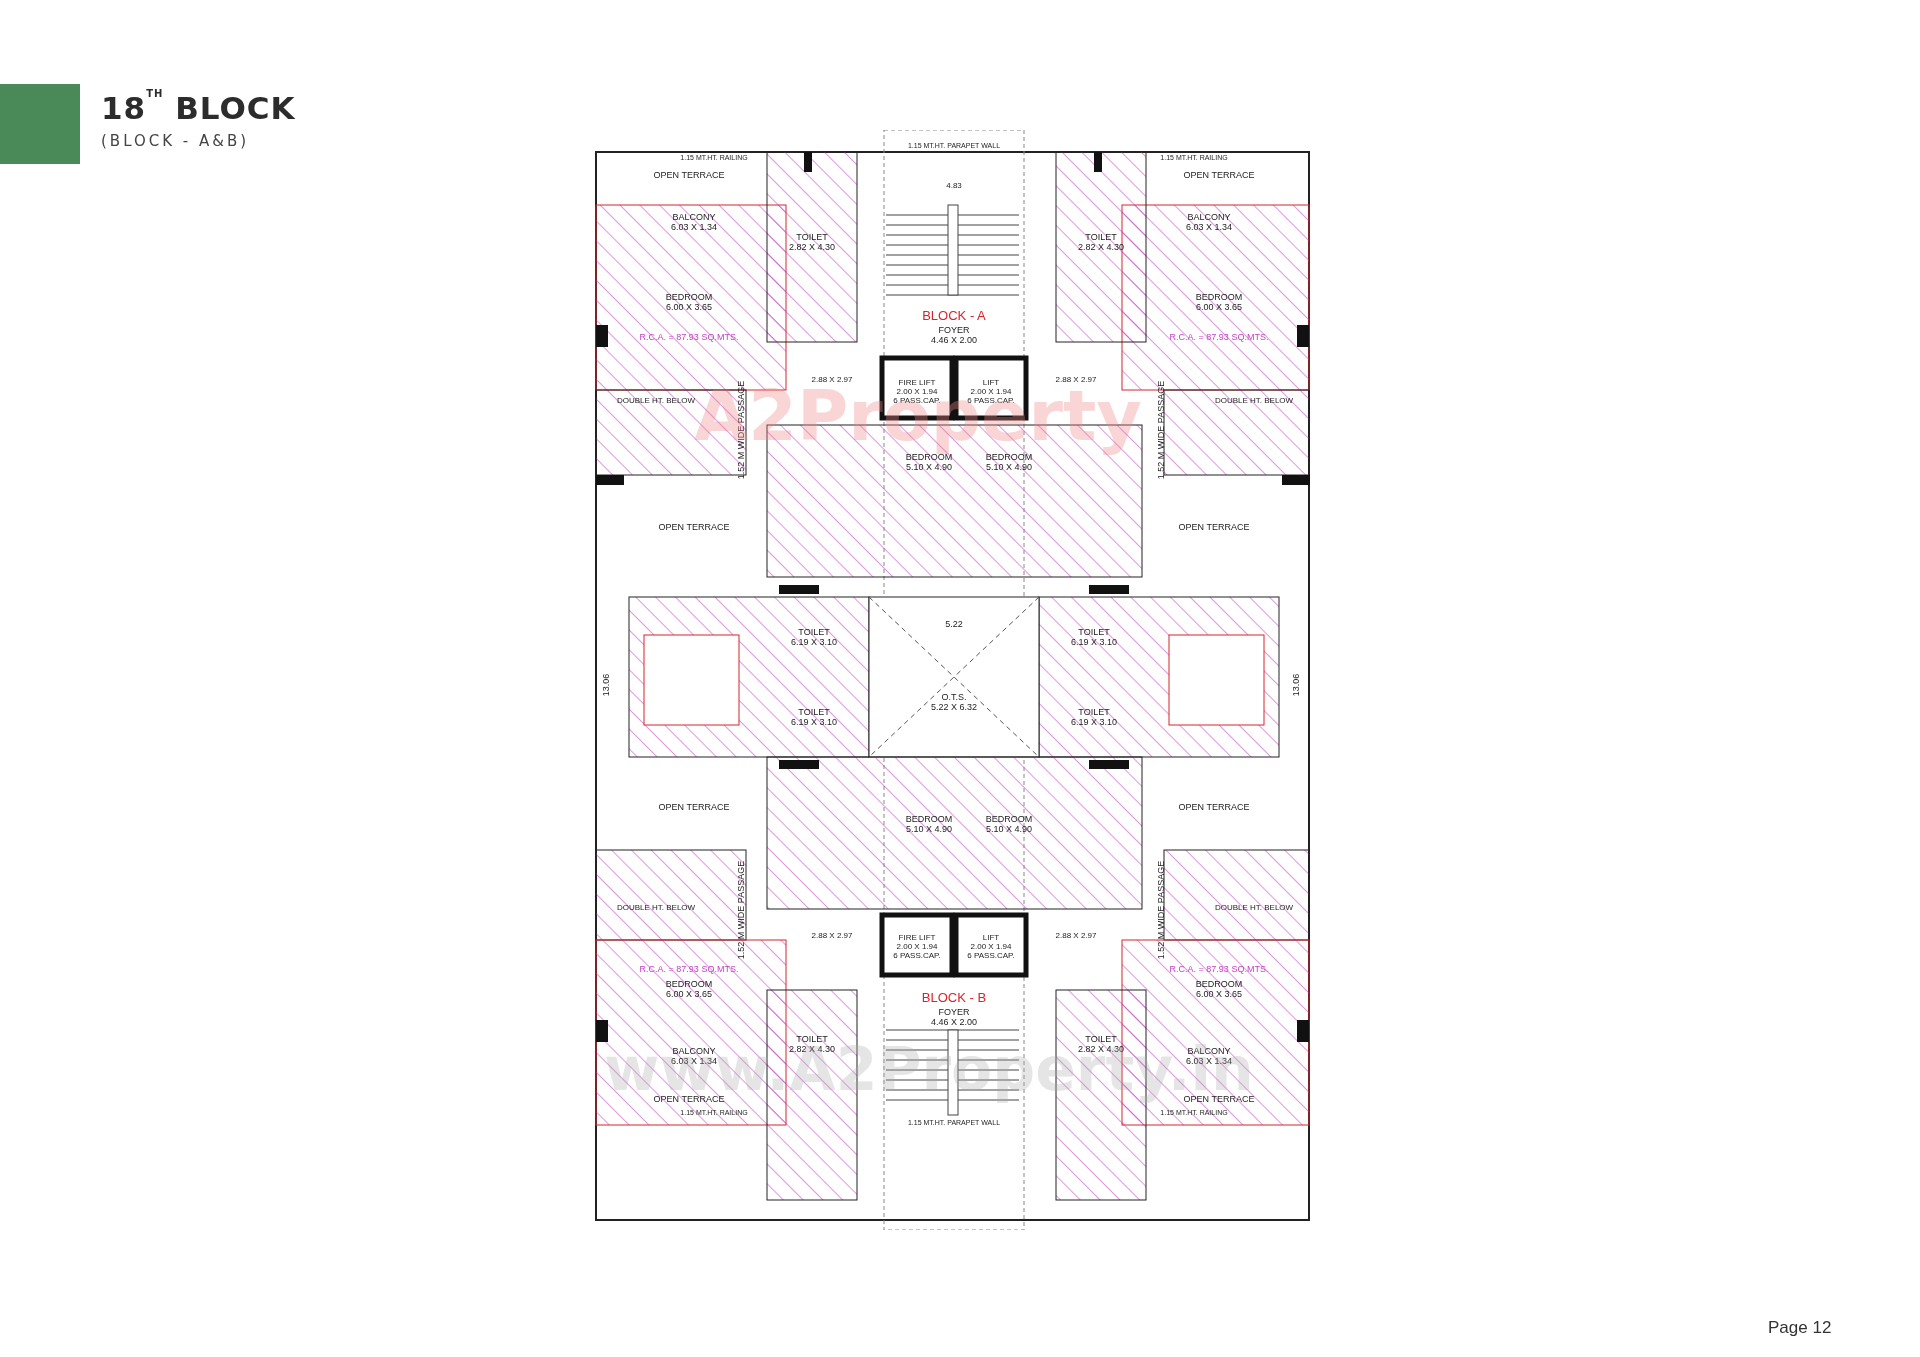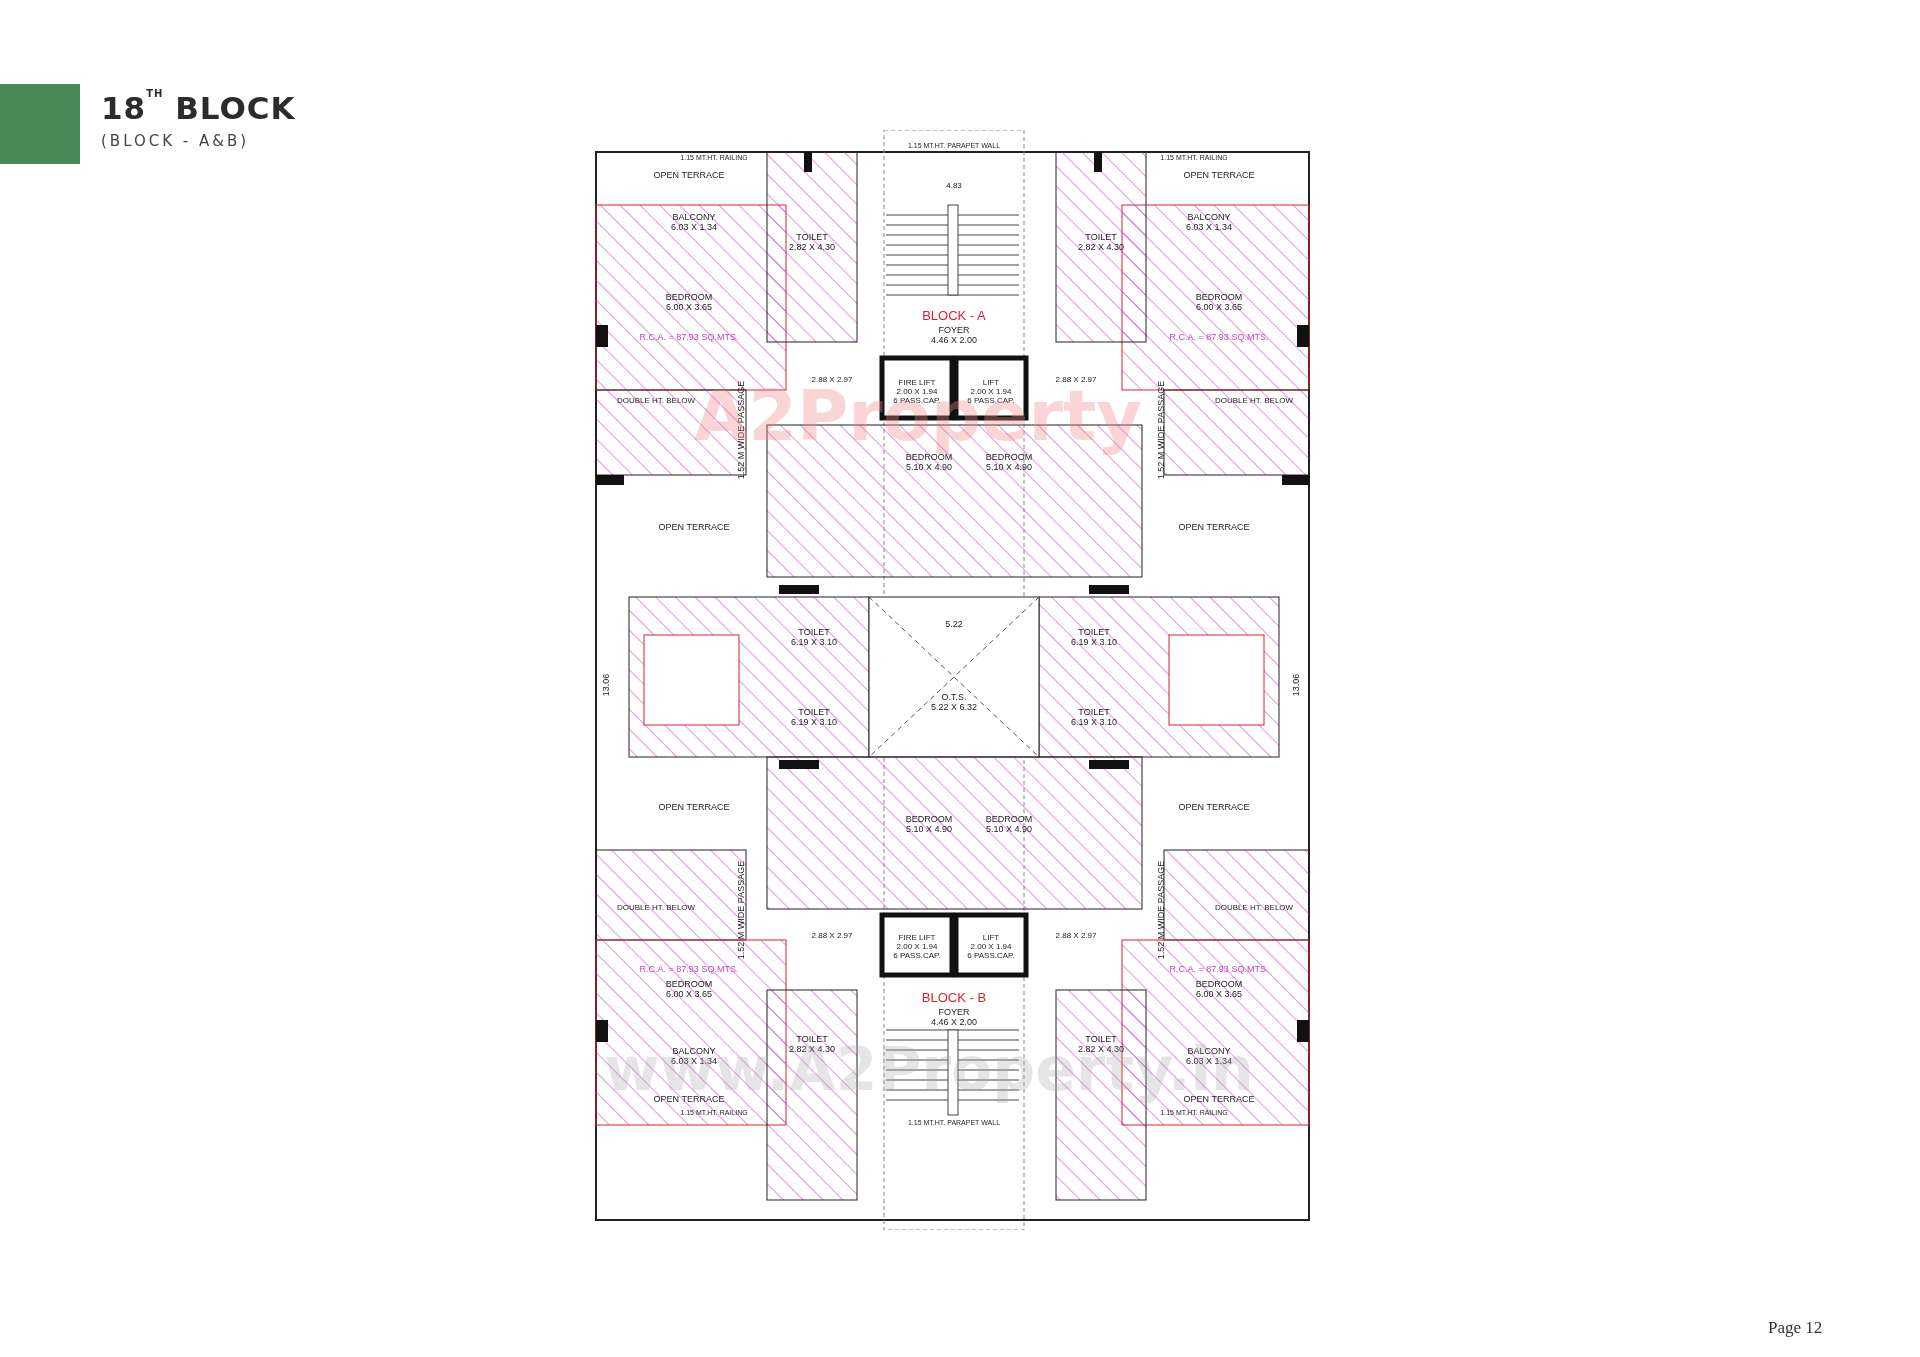--- a/index.html
+++ b/index.html
@@ -1,21 +1,21 @@
 <!DOCTYPE html>
 <html><head>
 <meta charset="utf-8">
 <style>
   html,body{margin:0;padding:0;background:#ffffff;}
   body{width:1920px;height:1357px;position:relative;overflow:hidden;font-family:"Liberation Sans",sans-serif;color:#222;}
   .swatch{position:absolute;left:0;top:84px;width:80px;height:80px;background:#4a8a58;}
   .title{position:absolute;left:101px;top:90px;font-family:"DejaVu Sans",sans-serif;font-weight:bold;font-size:31px;letter-spacing:1px;color:#2c2c2c;}
   .title sup{font-size:10px;vertical-align:top;position:relative;top:-2px;}
   .subtitle{position:absolute;left:101px;top:132px;font-family:"DejaVu Sans",sans-serif;font-size:15px;letter-spacing:3px;color:#444;}
-  .page-num{position:absolute;left:1768px;top:1318px;font-size:17px;color:#333;font-family:Liberation Serif, serif;}
+  .page-num{position:absolute;left:1768px;top:1318px;font-size:17px;color:#333;}
   .plan{position:absolute;left:564px;top:130px;width:780px;height:1100px;}
   .plan svg{width:100%;height:100%;}
   .lbl{font-family:"Liberation Sans",sans-serif;fill:#222;}
   .red{fill:#d8242a;}
   .mag{fill:#c640c6;}
   .wm{font-family:"DejaVu Sans",sans-serif;font-weight:bold;}
 </style>
 </head>
 <body>
 

